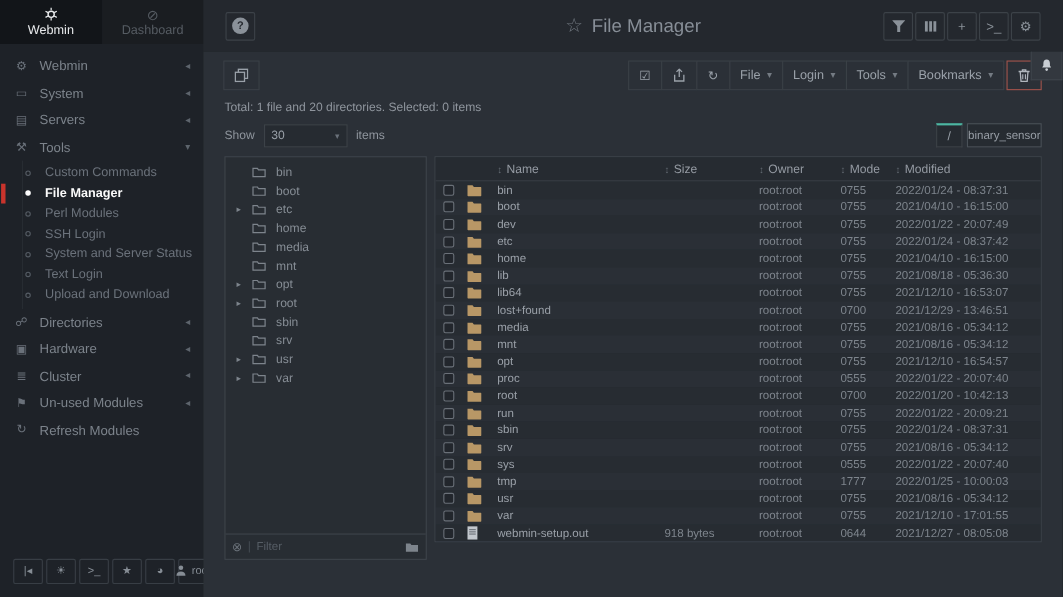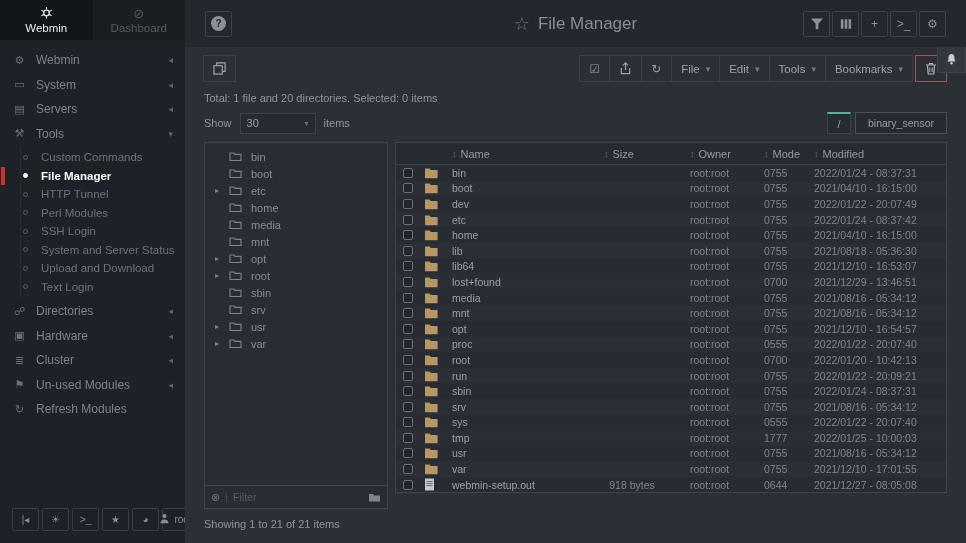--- a/index.html
+++ b/index.html
@@ -57,22 +57,22 @@
   .tbtn.trash{border:1px solid #a3544c;margin-left:2px}
   .btn-group{margin-left:auto;display:flex}
   .info-line{margin-top:10px;font-size:11px;color:#8f959d}
   .controls-row{margin-top:8px;display:flex;align-items:center;font-size:11px;color:#8f959d}
   .show-select{display:flex;align-items:center;justify-content:space-between;width:76px;height:21px;margin:0 8px;
     border:1px solid #3c4248;background:#262b31;color:#9aa1a9;padding:0 6px;font-size:11px;cursor:pointer}
   .show-select .caret{font-size:8px;color:#6a717a}
   .path-cluster{margin-left:auto;display:flex;gap:4px}
   .root-btn{width:24px;height:22px;border:1px solid #3c4248;border-top:2px solid #4db6a2;background:#262b31;
     color:#9aa1a9;font-size:11px;display:flex;align-items:center;justify-content:center;cursor:pointer}
-  .path-input{width:92px;height:22px;border:1px solid #4a5158;background:#262b31;color:#979da5;
-    font-size:10.5px;text-align:center;outline:none}
+  .path-input{width:68px;height:22px;border:1px solid #4a5158;background:#262b31;color:#979da5;
+    font-size:10.5px;outline:none}
 
   .panels{display:flex;gap:7px;margin-top:8px}
   .tree-panel{width:184px;min-width:184px;height:367px;border:1px solid #3e444b;background:#282d33;
     display:flex;flex-direction:column}
   .tree-list{flex:1;padding-top:5px;overflow:hidden}
   .tree-item{display:flex;align-items:center;height:17px;padding-left:10px;cursor:pointer}
   .arrow-cell{width:14px;font-size:8px;color:#7d848c;text-align:left}
   .tree-item svg{margin-right:9px;flex:none}
   .tree-label{font-size:11px;color:#868d95}
   .filter-bar{height:23px;border-top:1px solid #3e444b;display:flex;align-items:center;padding:0 6px;gap:5px}
@@ -92,21 +92,21 @@
   .col-name{flex:1}
   .col-size{width:86px}
   .col-owner{width:74px}
   .col-mode{width:50px}
   .col-mod{width:132px}
   .trow{display:flex;align-items:center;height:15.6px;font-size:10.5px;cursor:pointer}
   .trow:nth-child(even){background:#2a2f36}
   .trow:nth-child(odd){background:#272c32}
   .cb{width:10px;height:10px;border:1px solid #6a7078;border-radius:2px;background:#22262c;cursor:pointer}
   .cell-name{color:#9aa0a8}
-  .cell-size{color:#7e858d;text-align:center;padding-right:30px}
+  .cell-size{color:#7e858d;text-align:left;padding-right:30px}
   .cell-owner,.cell-mode,.cell-mod{color:#7e858d}
   .showing-line{margin-top:9px;font-size:11px;color:#8f959d}
 </style>
 </head>
 <body>
 
 <div class="app">
 
   <aside class="sidebar">
     <div class="tabs">
@@ -157,41 +157,37 @@
           <div class="subitem">
             <span class="dot"></span>
             <span class="slabel">Custom Commands</span>
           </div>
           <div class="subitem active">
             <span class="dot"></span>
             <span class="slabel">File Manager</span>
           </div>
           <div class="subitem">
             <span class="dot"></span>
-            <span class="slabel">HTTP Tunnel</span>
-          </div>
-          <div class="subitem">
-            <span class="dot"></span>
             <span class="slabel">Perl Modules</span>
           </div>
           <div class="subitem">
             <span class="dot"></span>
             <span class="slabel">SSH Login</span>
           </div>
           <div class="subitem">
             <span class="dot"></span>
             <span class="slabel">System and Server Status</span>
           </div>
           <div class="subitem">
             <span class="dot"></span>
-            <span class="slabel">Upload and Download</span>
+            <span class="slabel">Text Login</span>
           </div>
           <div class="subitem">
             <span class="dot"></span>
-            <span class="slabel">Text Login</span>
+            <span class="slabel">Upload and Download</span>
           </div>
         </div>
 
       <div>
 
       <div class="cat">
             <span class="cicon">☍</span>
             <span class="clabel">Directories</span>
             <span class="caret">◂</span>
           </div>
@@ -309,21 +305,21 @@
               </svg>
           </div>
           <div class="tbtn">
               <span>↻</span>
             </div>
           <div class="tbtn">
             <span>File</span>
             <span class="bcaret">▾</span>
           </div>
           <div class="tbtn">
-            <span>Edit</span>
+            <span>Login</span>
             <span class="bcaret">▾</span>
           </div>
           <div class="tbtn">
             <span>Tools</span>
             <span class="bcaret">▾</span>
           </div>
           <div class="tbtn">
             <span>Bookmarks</span>
             <span class="bcaret">▾</span>
           </div>
@@ -817,16 +813,15 @@
                 <div class="col-name cell-name">webmin-setup.out</div>
                 <div class="col-size cell-size">918 bytes</div>
                 <div class="col-owner cell-owner">root:root</div>
                 <div class="col-mode cell-mode">0644</div>
                 <div class="col-mod cell-mod">2021/12/27 - 08:05:08</div>
               </div>
             </div>
         </div>
       </div>
 
-      <div class="showing-line">Showing 1 to 21 of 21 items</div>
     </div>
   </div>
 </div>
 
 </body></html>

